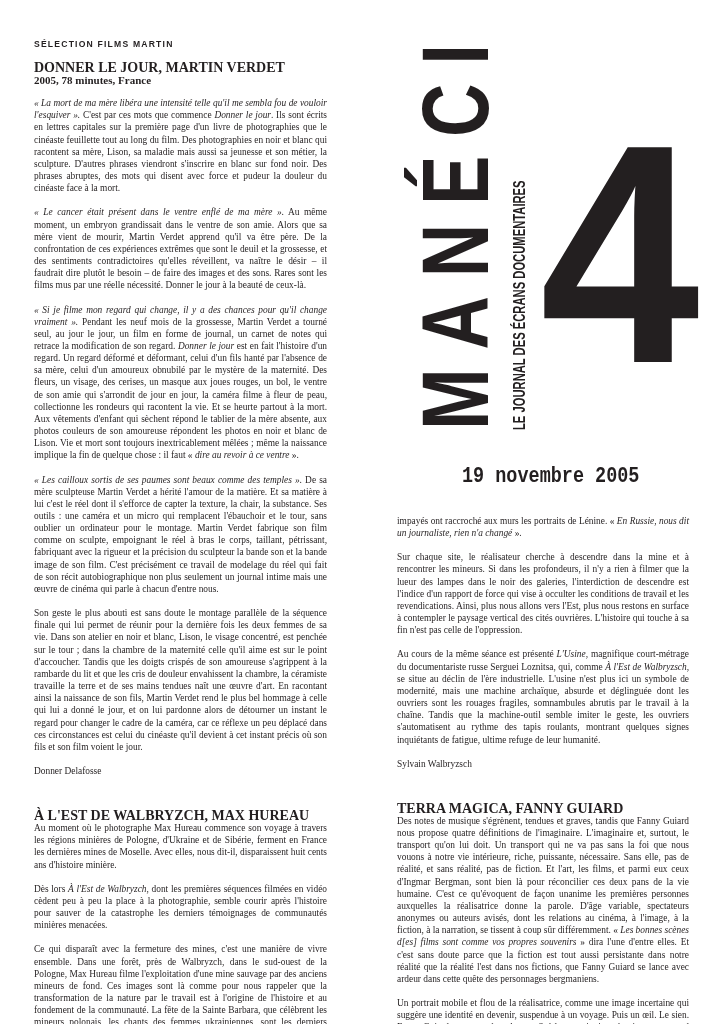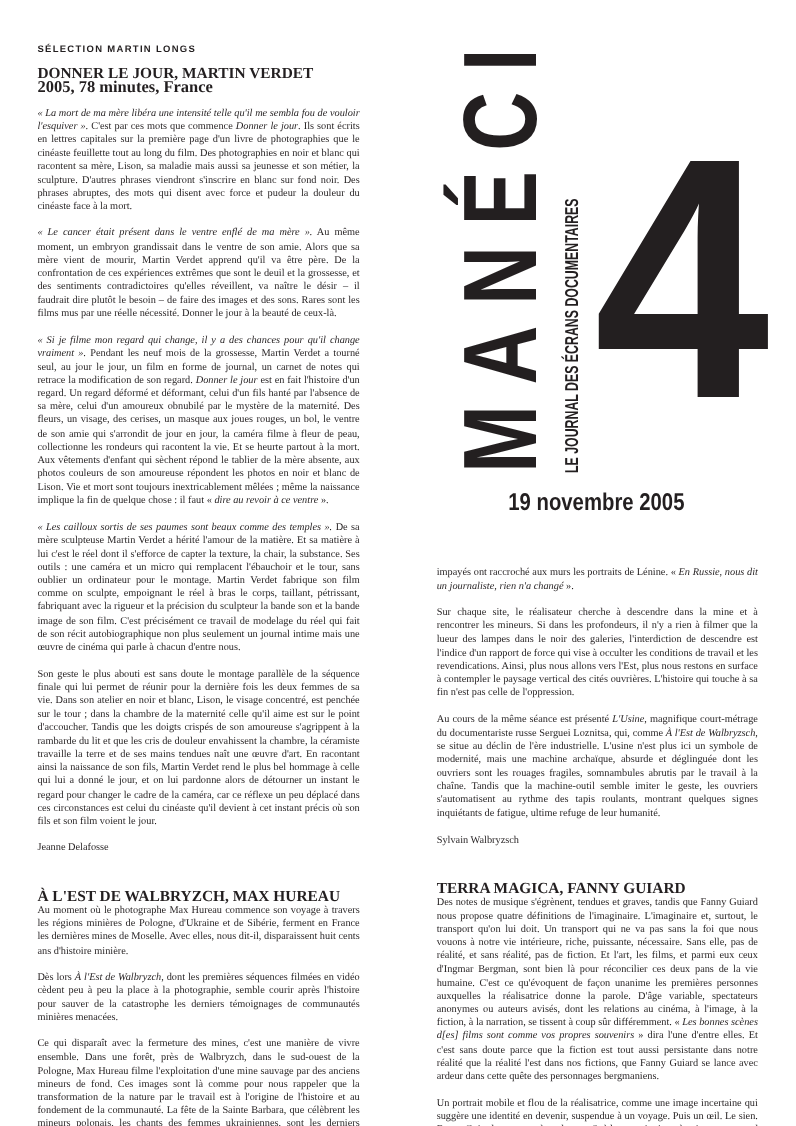--- a/index.html
+++ b/index.html
@@ -2,55 +2,55 @@
 <html><head>
 <meta charset="utf-8">
 <style>
   html, body { margin:0; padding:0; background:#ffffff; }
   body { width:724px; height:1024px; position:relative; overflow:hidden; color:#231f20; font-family:"Liberation Serif", "DejaVu Serif", serif; }
   .col { position:absolute; font-size:9.4px; line-height:12.15px; text-align:justify; hyphens:auto; }
   .col-left { left:34px; top:38px; width:293px; }
   .col-right { left:397px; top:515px; width:292px; }
   .section-label { font-family:"Liberation Sans", sans-serif; font-weight:bold; font-size:8.6px; letter-spacing:1.2px; margin:0 0 12px 0; }
   .film-title { font-weight:bold; font-size:14px; margin:0; line-height:12px; }
-  .film-meta { font-weight:bold; font-size:15px; margin:0 0 11px 0; line-height:12px; }
+  .film-meta { font-weight:bold; font-size:11px; margin:0 0 11px 0; line-height:12px; }
   p { margin:0 0 12px 0; }
   .author { margin:0 0 33px 0; text-align:left; }
   em { font-style:italic; }
   .manec { position:absolute; left:417px; top:38px; width:76px; height:392px; }
   .manec-inner { position:absolute; left:0; top:392px; transform-origin:0 0; transform:rotate(-90deg); width:392px; height:76px; font-family:"Liberation Sans", sans-serif; font-weight:bold; font-size:95px; line-height:76px; white-space:nowrap; letter-spacing:24px; transform-box:border-box; }
   .manec-inner span { display:inline-block; transform:scaleX(0.78); transform-origin:0 50%; }
   .subtitle { position:absolute; left:511px; top:112px; width:18px; height:318px; }
   .subtitle-inner { position:absolute; left:0; top:318px; transform-origin:0 0; transform:rotate(-90deg); width:318px; height:18px; font-family:"Liberation Sans", sans-serif; font-weight:bold; font-size:17px; line-height:18px; white-space:nowrap; }
   .subtitle-inner span { display:inline-block; transform:scaleX(0.66); transform-origin:0 50%; }
   .issue-number { position:absolute; left:540px; top:104px; width:160px; height:270px; font-family:"Liberation Sans", sans-serif; font-weight:bold; font-size:312px; line-height:300px; }
   .issue-number span { display:inline-block; transform:scaleX(0.92); transform-origin:0 0; }
-  .date { position:absolute; left:462px; top:443px; font-family:Liberation Sans, sans-serif; font-weight:bold; font-size:22px; line-height:28px; white-space:nowrap; }
+  .date { position:absolute; left:462px; top:463px; font-family:Liberation Mono, monospace; font-weight:bold; font-size:22px; line-height:28px; white-space:nowrap; }
   .date span { display:inline-block; transform:scaleX(0.84); transform-origin:0 50%; }
 </style>
 </head>
 <body>
 
 <div class="col col-left">
-  <div class="section-label">SÉLECTION MARTIN LONGS</div>
+  <div class="section-label">SÉLECTION FILMS MARTIN</div>
 
   <div class="film-title">DONNER LE JOUR, MARTIN VERDET</div>
   <div class="film-meta">2005, 78 minutes, France</div>
 
   <p><em>« La mort de ma mère libéra une intensité telle qu'il me sembla fou de vouloir l'esquiver ».</em><span> C'est par ces mots que commence </span><em>Donner le jour</em><span>. Ils sont écrits en lettres capitales sur la première page d'un livre de photographies que le cinéaste feuillette tout au long du film. Des photographies en noir et blanc qui racontent sa mère, Lison, sa maladie mais aussi sa jeunesse et son métier, la sculpture. D'autres phrases viendront s'inscrire en blanc sur fond noir. Des phrases abruptes, des mots qui disent avec force et pudeur la douleur du cinéaste face à la mort.</span></p>
 
   <p><em>« Le cancer était présent dans le ventre enflé de ma mère ».</em><span> Au même moment, un embryon grandissait dans le ventre de son amie. Alors que sa mère vient de mourir, Martin Verdet apprend qu'il va être père. De la confrontation de ces expériences extrêmes que sont le deuil et la grossesse, et des sentiments contradictoires qu'elles réveillent, va naître le désir – il faudrait dire plutôt le besoin – de faire des images et des sons. Rares sont les films mus par une réelle nécessité. Donner le jour à la beauté de ceux-là.</span></p>
 
   <p><em>« Si je filme mon regard qui change, il y a des chances pour qu'il change vraiment ».</em><span> Pendant les neuf mois de la grossesse, Martin Verdet a tourné seul, au jour le jour, un film en forme de journal, un carnet de notes qui retrace la modification de son regard. </span><em>Donner le jour</em><span> est en fait l'histoire d'un regard. Un regard déformé et déformant, celui d'un fils hanté par l'absence de sa mère, celui d'un amoureux obnubilé par le mystère de la maternité. Des fleurs, un visage, des cerises, un masque aux joues rouges, un bol, le ventre de son amie qui s'arrondit de jour en jour, la caméra filme à fleur de peau, collectionne les rondeurs qui racontent la vie. Et se heurte partout à la mort. Aux vêtements d'enfant qui sèchent répond le tablier de la mère absente, aux photos couleurs de son amoureuse répondent les photos en noir et blanc de Lison. Vie et mort sont toujours inextricablement mêlées ; même la naissance implique la fin de quelque chose : il faut « </span><em>dire au revoir à ce ventre</em><span> ».</span></p>
 
   <p><em>« Les cailloux sortis de ses paumes sont beaux comme des temples ».</em><span> De sa mère sculpteuse Martin Verdet a hérité l'amour de la matière. Et sa matière à lui c'est le réel dont il s'efforce de capter la texture, la chair, la substance. Ses outils : une caméra et un micro qui remplacent l'ébauchoir et le tour, sans oublier un ordinateur pour le montage. Martin Verdet fabrique son film comme on sculpte, empoignant le réel à bras le corps, taillant, pétrissant, fabriquant avec la rigueur et la précision du sculpteur la bande son et la bande image de son film. C'est précisément ce travail de modelage du réel qui fait de son récit autobiographique non plus seulement un journal intime mais une œuvre de cinéma qui parle à chacun d'entre nous.</span></p>
 
   <p><span>Son geste le plus abouti est sans doute le montage parallèle de la séquence finale qui lui permet  de réunir pour la dernière fois les deux femmes de sa vie. Dans son atelier en noir et blanc, Lison, le visage concentré, est penchée sur le tour ; dans la chambre de la maternité celle qu'il aime est sur le point d'accoucher. Tandis que les doigts crispés de son amoureuse s'agrippent à la rambarde du lit et que les cris de douleur envahissent la chambre, la céramiste travaille la terre et de ses mains tendues naît une œuvre d'art. En racontant ainsi la naissance de son fils, Martin Verdet rend le plus bel hommage à celle qui lui a donné le jour, et on lui pardonne alors de  détourner un instant le regard pour changer le cadre de la caméra, car ce réflexe un peu déplacé dans ces circonstances est celui du cinéaste qu'il devient à cet instant précis où son fils et son film voient le jour.</span></p>
 
-  <p class="author">Jeanne Delafosse</p>
+  <p class="author">Donner Delafosse</p>
 
   <div class="film-title">À L'EST DE WALBRYZCH, MAX HUREAU</div>
 
   <p><span>Au moment où le photographe Max Hureau commence son voyage à travers les régions minières de Pologne, d'Ukraine et de Sibérie, ferment en France les dernières mines de Moselle. Avec elles, nous dit-il, disparaissent huit cents ans d'histoire minière.</span></p>
 
   <p><span>Dès lors </span><em>À l'Est de Walbryzch</em><span>, dont les premières séquences filmées en vidéo cèdent peu à peu la place à la photographie, semble courir après l'histoire pour sauver de la catastrophe les derniers témoignages de communautés minières menacées.</span></p>
 
   <p><span>Ce qui disparaît avec la fermeture des mines, c'est une manière de vivre ensemble. Dans une forêt, près de Walbryzch, dans le sud-ouest de la Pologne, Max Hureau filme l'exploitation d'une mine sauvage par des anciens mineurs de fond. Ces images sont là comme pour nous rappeler que la transformation de la nature par le travail est à l'origine de l'histoire et au fondement de la communauté. La fête de la Sainte Barbara, que célèbrent les mineurs polonais, les chants des femmes ukrainiennes, sont les derniers souffles d'une vie que les peines du travail ne pouvaient épuiser. Mais il n'y a plus de travail et l'histoire se retourne contre les ouvriers.</span></p>
 
 </div>

